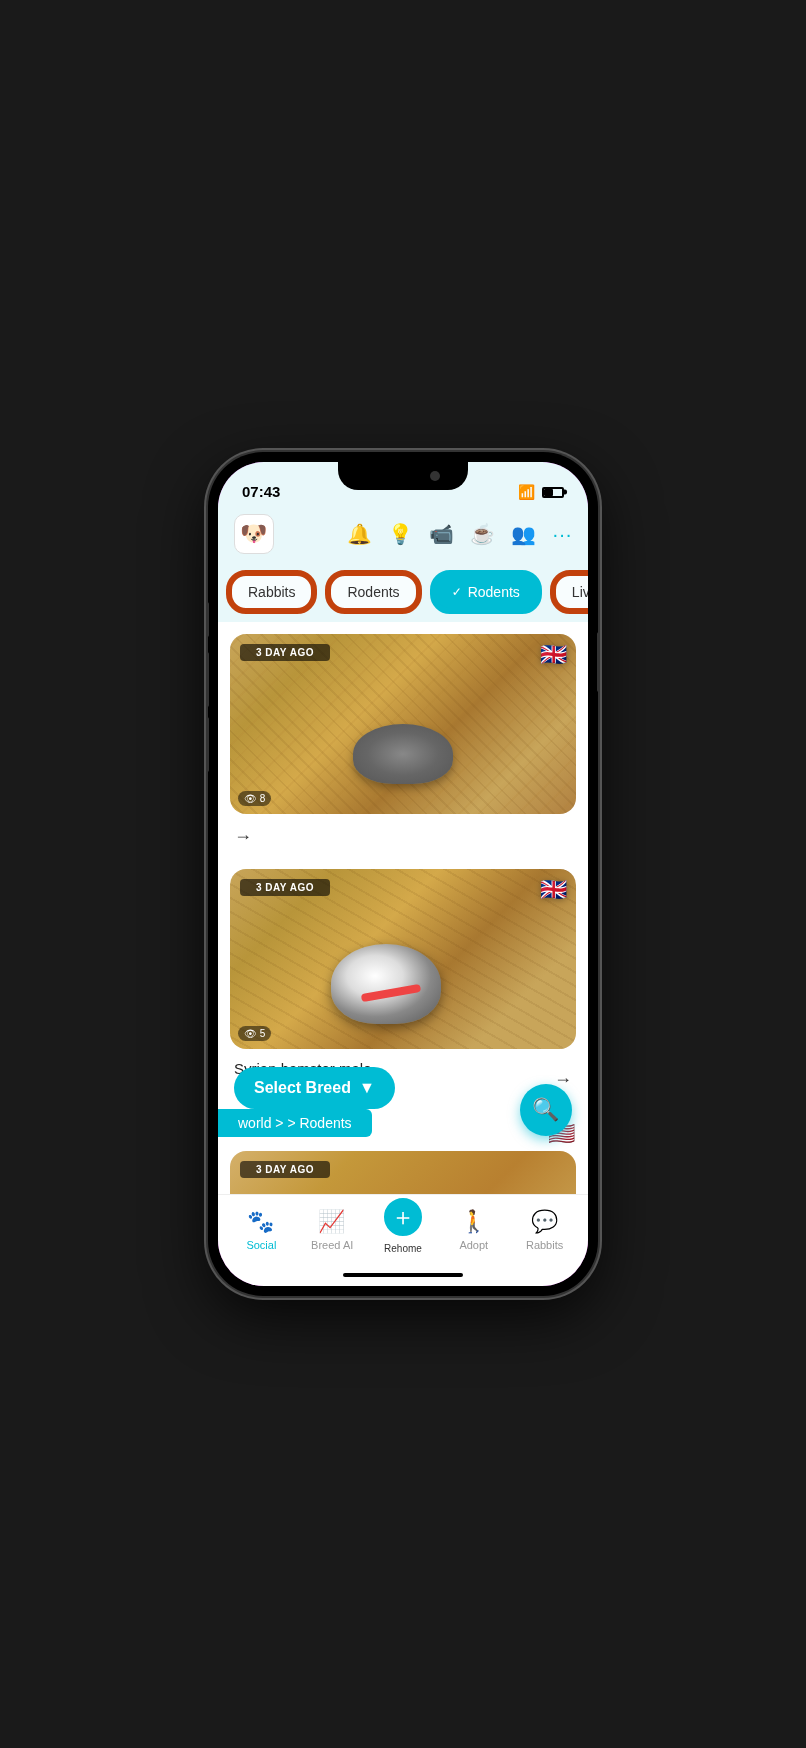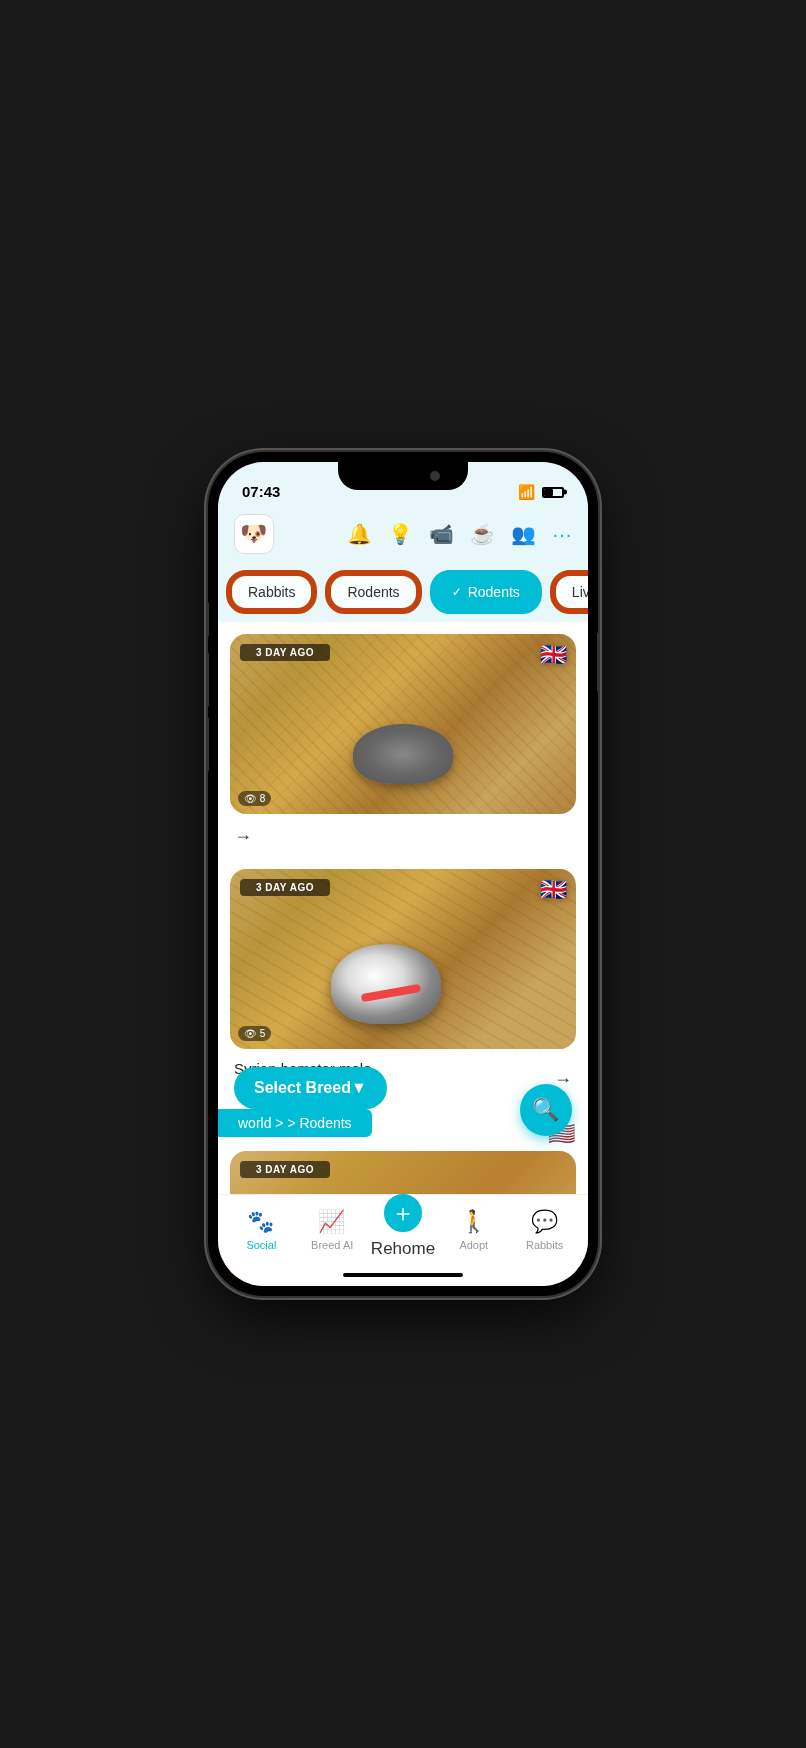--- a/index.html
+++ b/index.html
@@ -324,21 +324,21 @@
       left: 16px;
       background: #00bcd4;
       color: #fff;
       border: none;
       border-radius: 25px;
       padding: 12px 20px;
       font-size: 16px;
       font-weight: 600;
       display: flex;
       align-items: center;
-      gap: 0;
+      gap: 8px;
       cursor: pointer;
       z-index: 20;
     }
 
     
     .breadcrumb-bar {
       position: absolute;
       bottom: 57px;
       left: 0;
       background: #00bcd4;
@@ -405,21 +405,21 @@
       border-radius: 50%;
       display: flex;
       align-items: center;
       justify-content: center;
       font-size: 24px;
       color: #fff;
       margin-top: -10px;
       border: 3px solid #fff;
     }
     .nav-center-label {
-      font-size: 17px;
+      font-size: 10px;
       color: #333;
       margin-top: 0;
     }
 
     
     .phone-btn-right {
       position: absolute;
       right: -3px;
       top: 180px;
       width: 4px;

